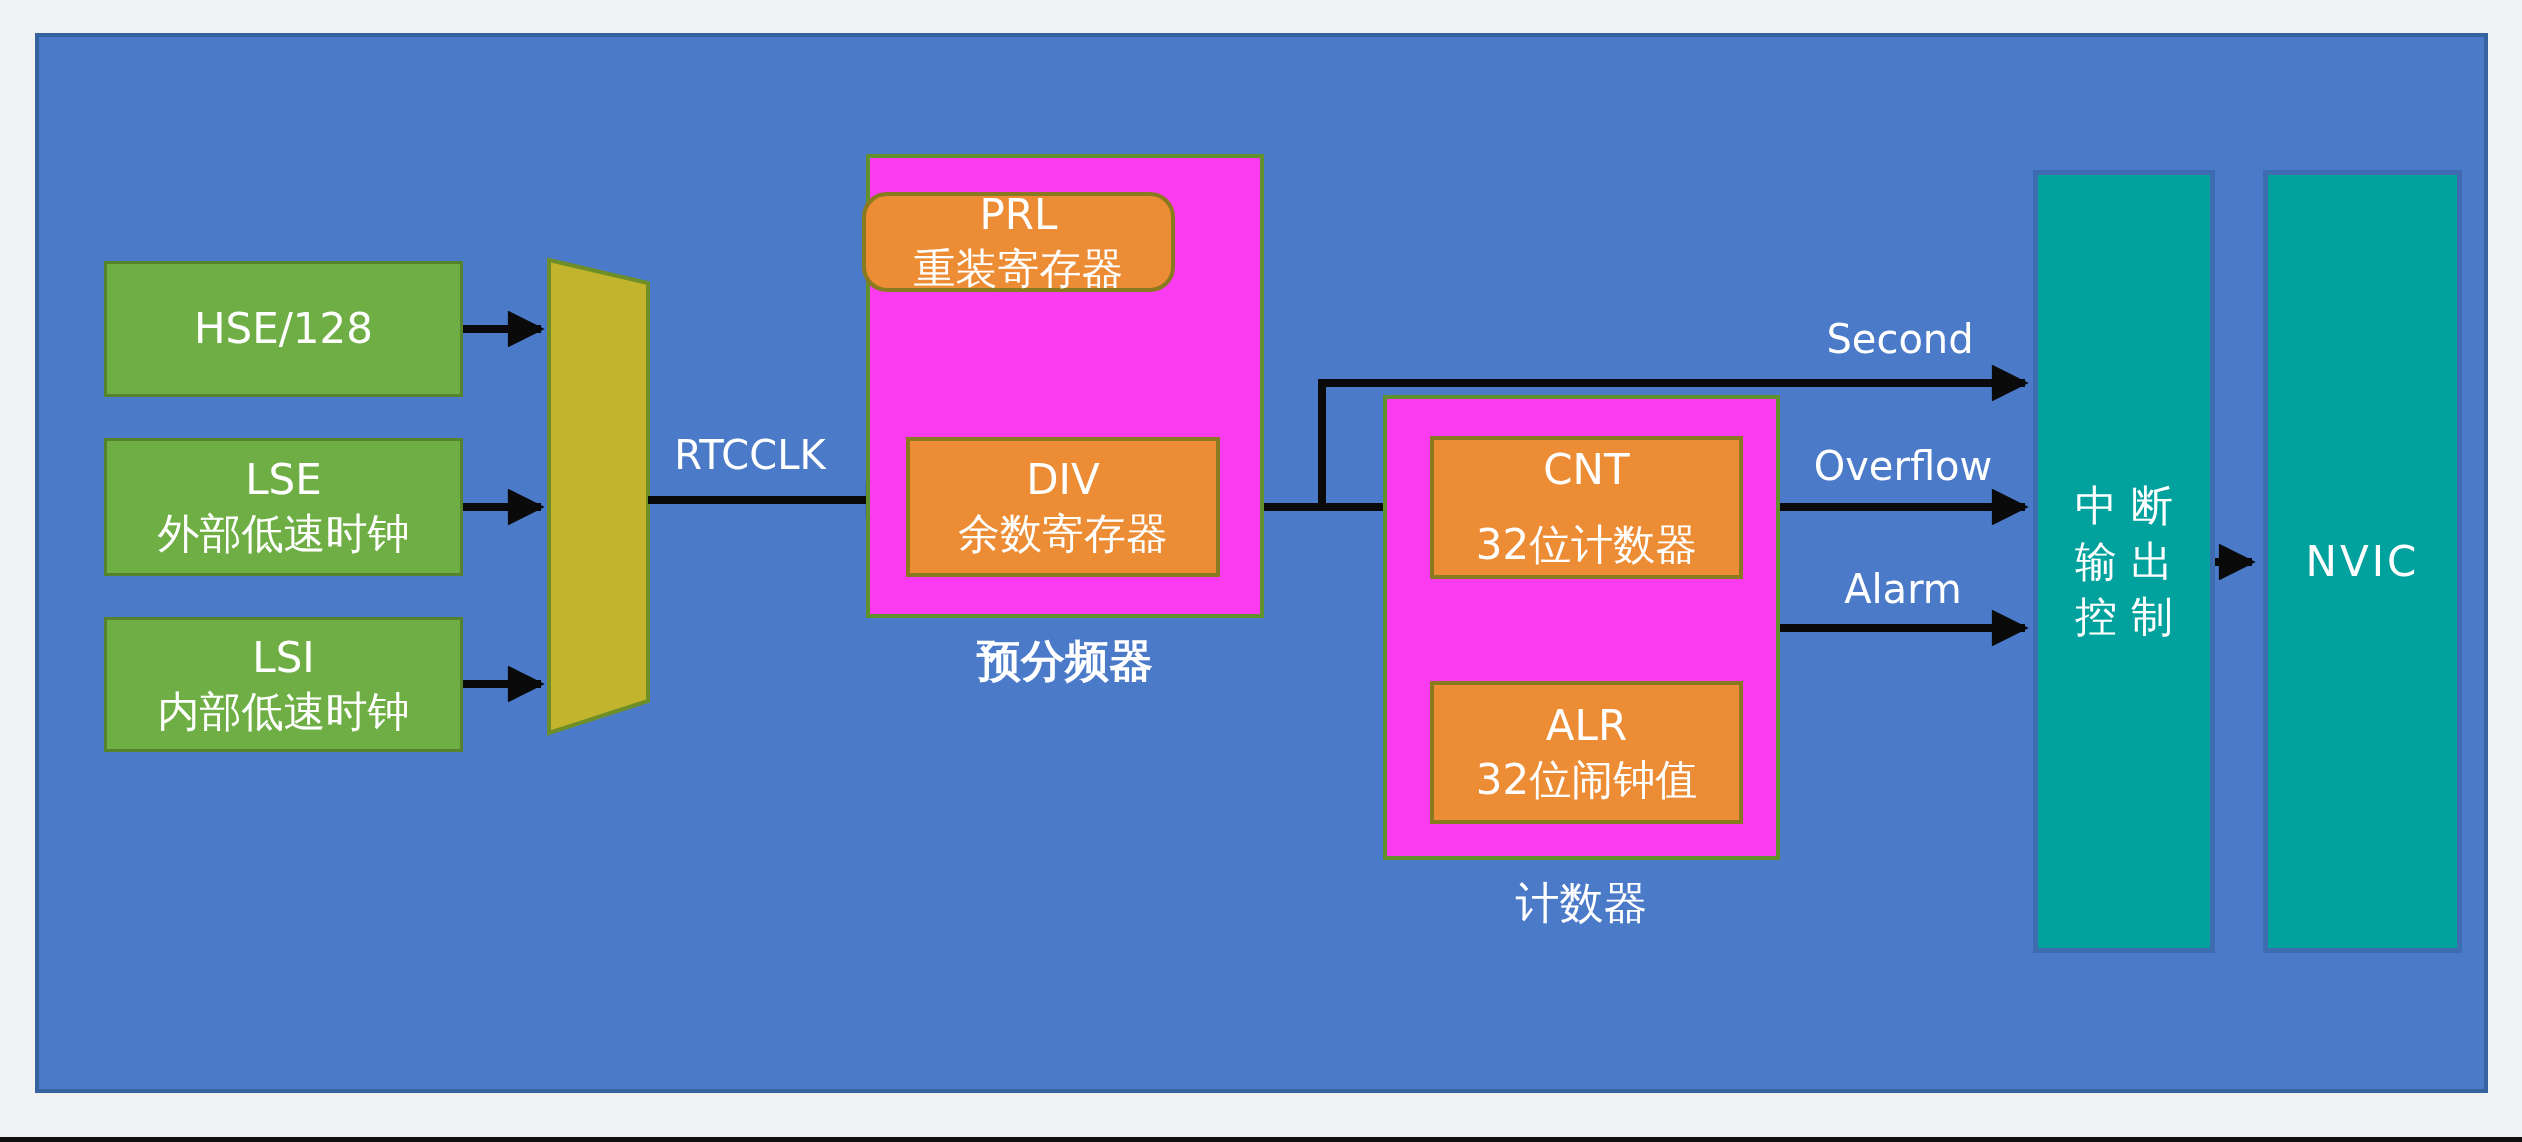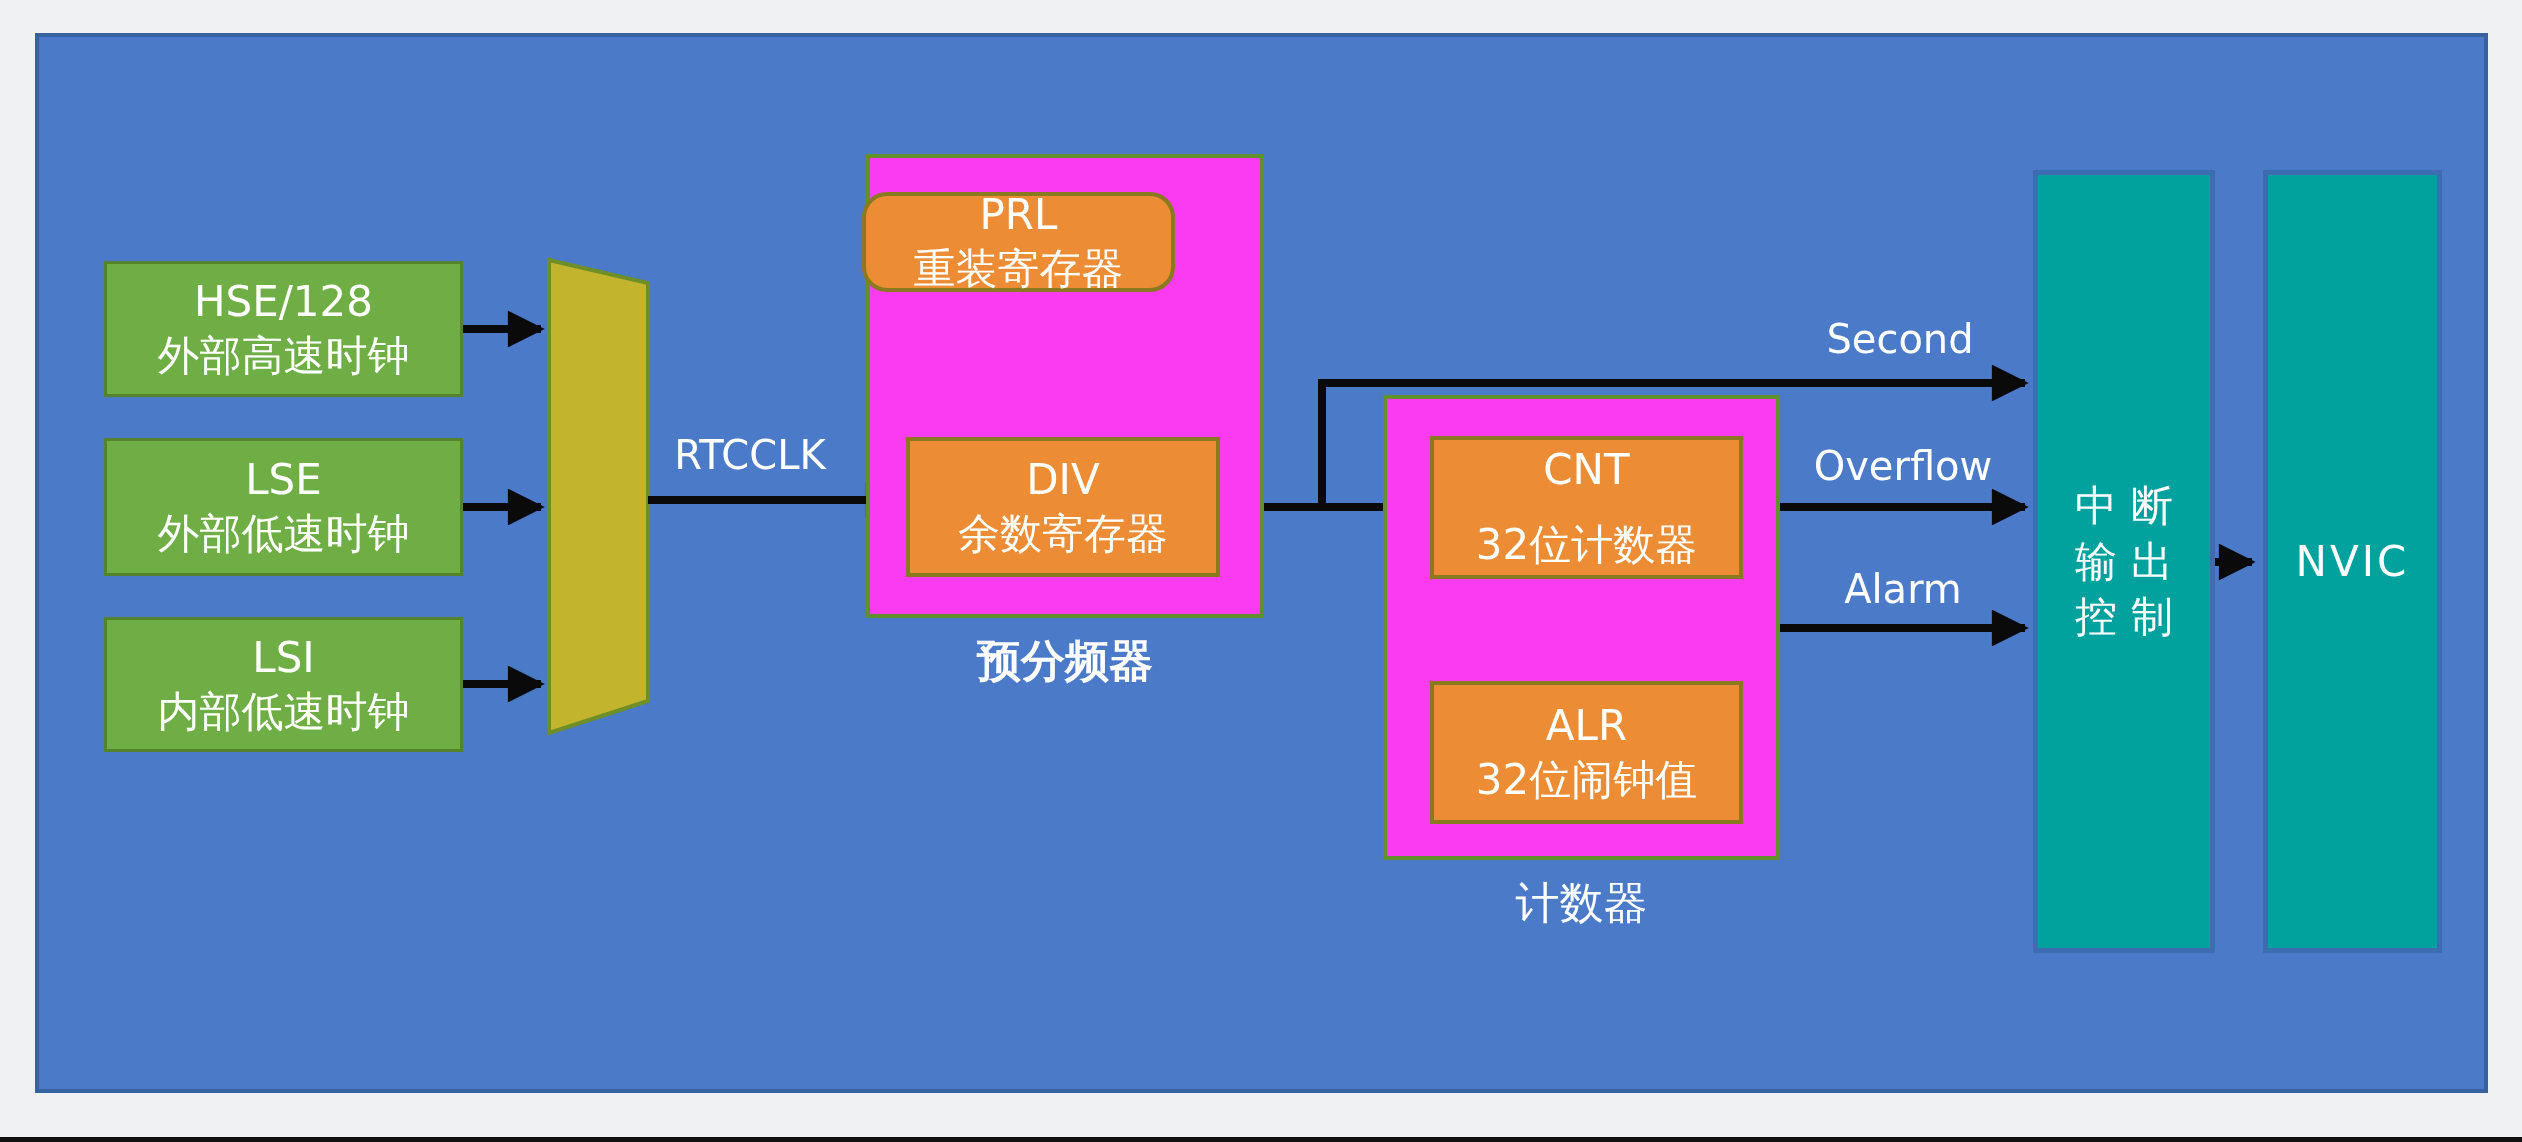--- a/index.html
+++ b/index.html
@@ -30,21 +30,21 @@
   .reg{background:#EC8C35;border:4px solid #8A7A1F;font-size:42px;line-height:1.28;}
   .reg-prl{left:862px;top:192px;width:313px;height:100px;border-radius:25px;}
   .reg-div{left:906px;top:437px;width:314px;height:140px;}
   .reg-cnt{left:1430px;top:436px;width:313px;height:143px;gap:21px;}
   .reg-alr{left:1430px;top:681px;width:313px;height:143px;}
   .grp-label{position:absolute;text-align:center;font-size:44px;}
   .grp-label-1{left:866px;top:632px;width:398px;font-weight:bold;}
   .grp-label-2{left:1383px;top:874px;width:397px;}
   .teal{background:#01A29D;border:5px solid #3E6CB0;font-size:42px;}
   .teal-irq{left:2033px;top:170px;width:182px;height:783px;letter-spacing:14px;line-height:1.32;}
-  .teal-nvic{left:2263px;top:170px;width:179px;height:783px;letter-spacing:3px;}
+  .teal-nvic{left:2263px;top:170px;width:199px;height:783px;letter-spacing:3px;}
   .teal-irq .ln{text-indent:14px;}
   .sig{position:absolute;text-align:center;font-size:40px;width:260px;}
   .sig-rtcclk{left:625px;top:432px;width:250px;}
   .sig-second{left:1770px;top:316px;}
   .sig-overflow{left:1773px;top:443px;}
   .sig-alarm{left:1773px;top:566px;}
 </style>
 </head>
 <body>
 
@@ -74,21 +74,20 @@
     <path d="M1605,628 L2025,628" stroke="#0A0A0A" stroke-width="8" fill="none" marker-end="url(#ah)"></path>
 
     <path d="M2198,562 L2252,562" stroke="#0A0A0A" stroke-width="8" fill="none" marker-end="url(#ah)"></path>
 
     <polygon points="1064,338 1098,368 1080,368 1080,403 1098,403 1064,433 1030,403 1048,403 1048,368 1030,368" fill="#C79A16" stroke="#8A7A1F" stroke-width="4" stroke-linejoin="round"></polygon>
     <polygon points="1587,582 1621,612 1603,612 1603,647 1621,647 1587,677 1553,647 1571,647 1571,612 1553,612" fill="#C79A16" stroke="#8A7A1F" stroke-width="4" stroke-linejoin="round"></polygon>
   </svg>
 
   <div class="box src src1">
     <div class="ln">HSE/128</div>
-    <div class="ln">外部高速时钟</div>
   </div>
   <div class="box src src2">
     <div class="ln">LSE</div>
     <div class="ln">外部低速时钟</div>
   </div>
   <div class="box src src3">
     <div class="ln">LSI</div>
     <div class="ln">内部低速时钟</div>
   </div>
 

